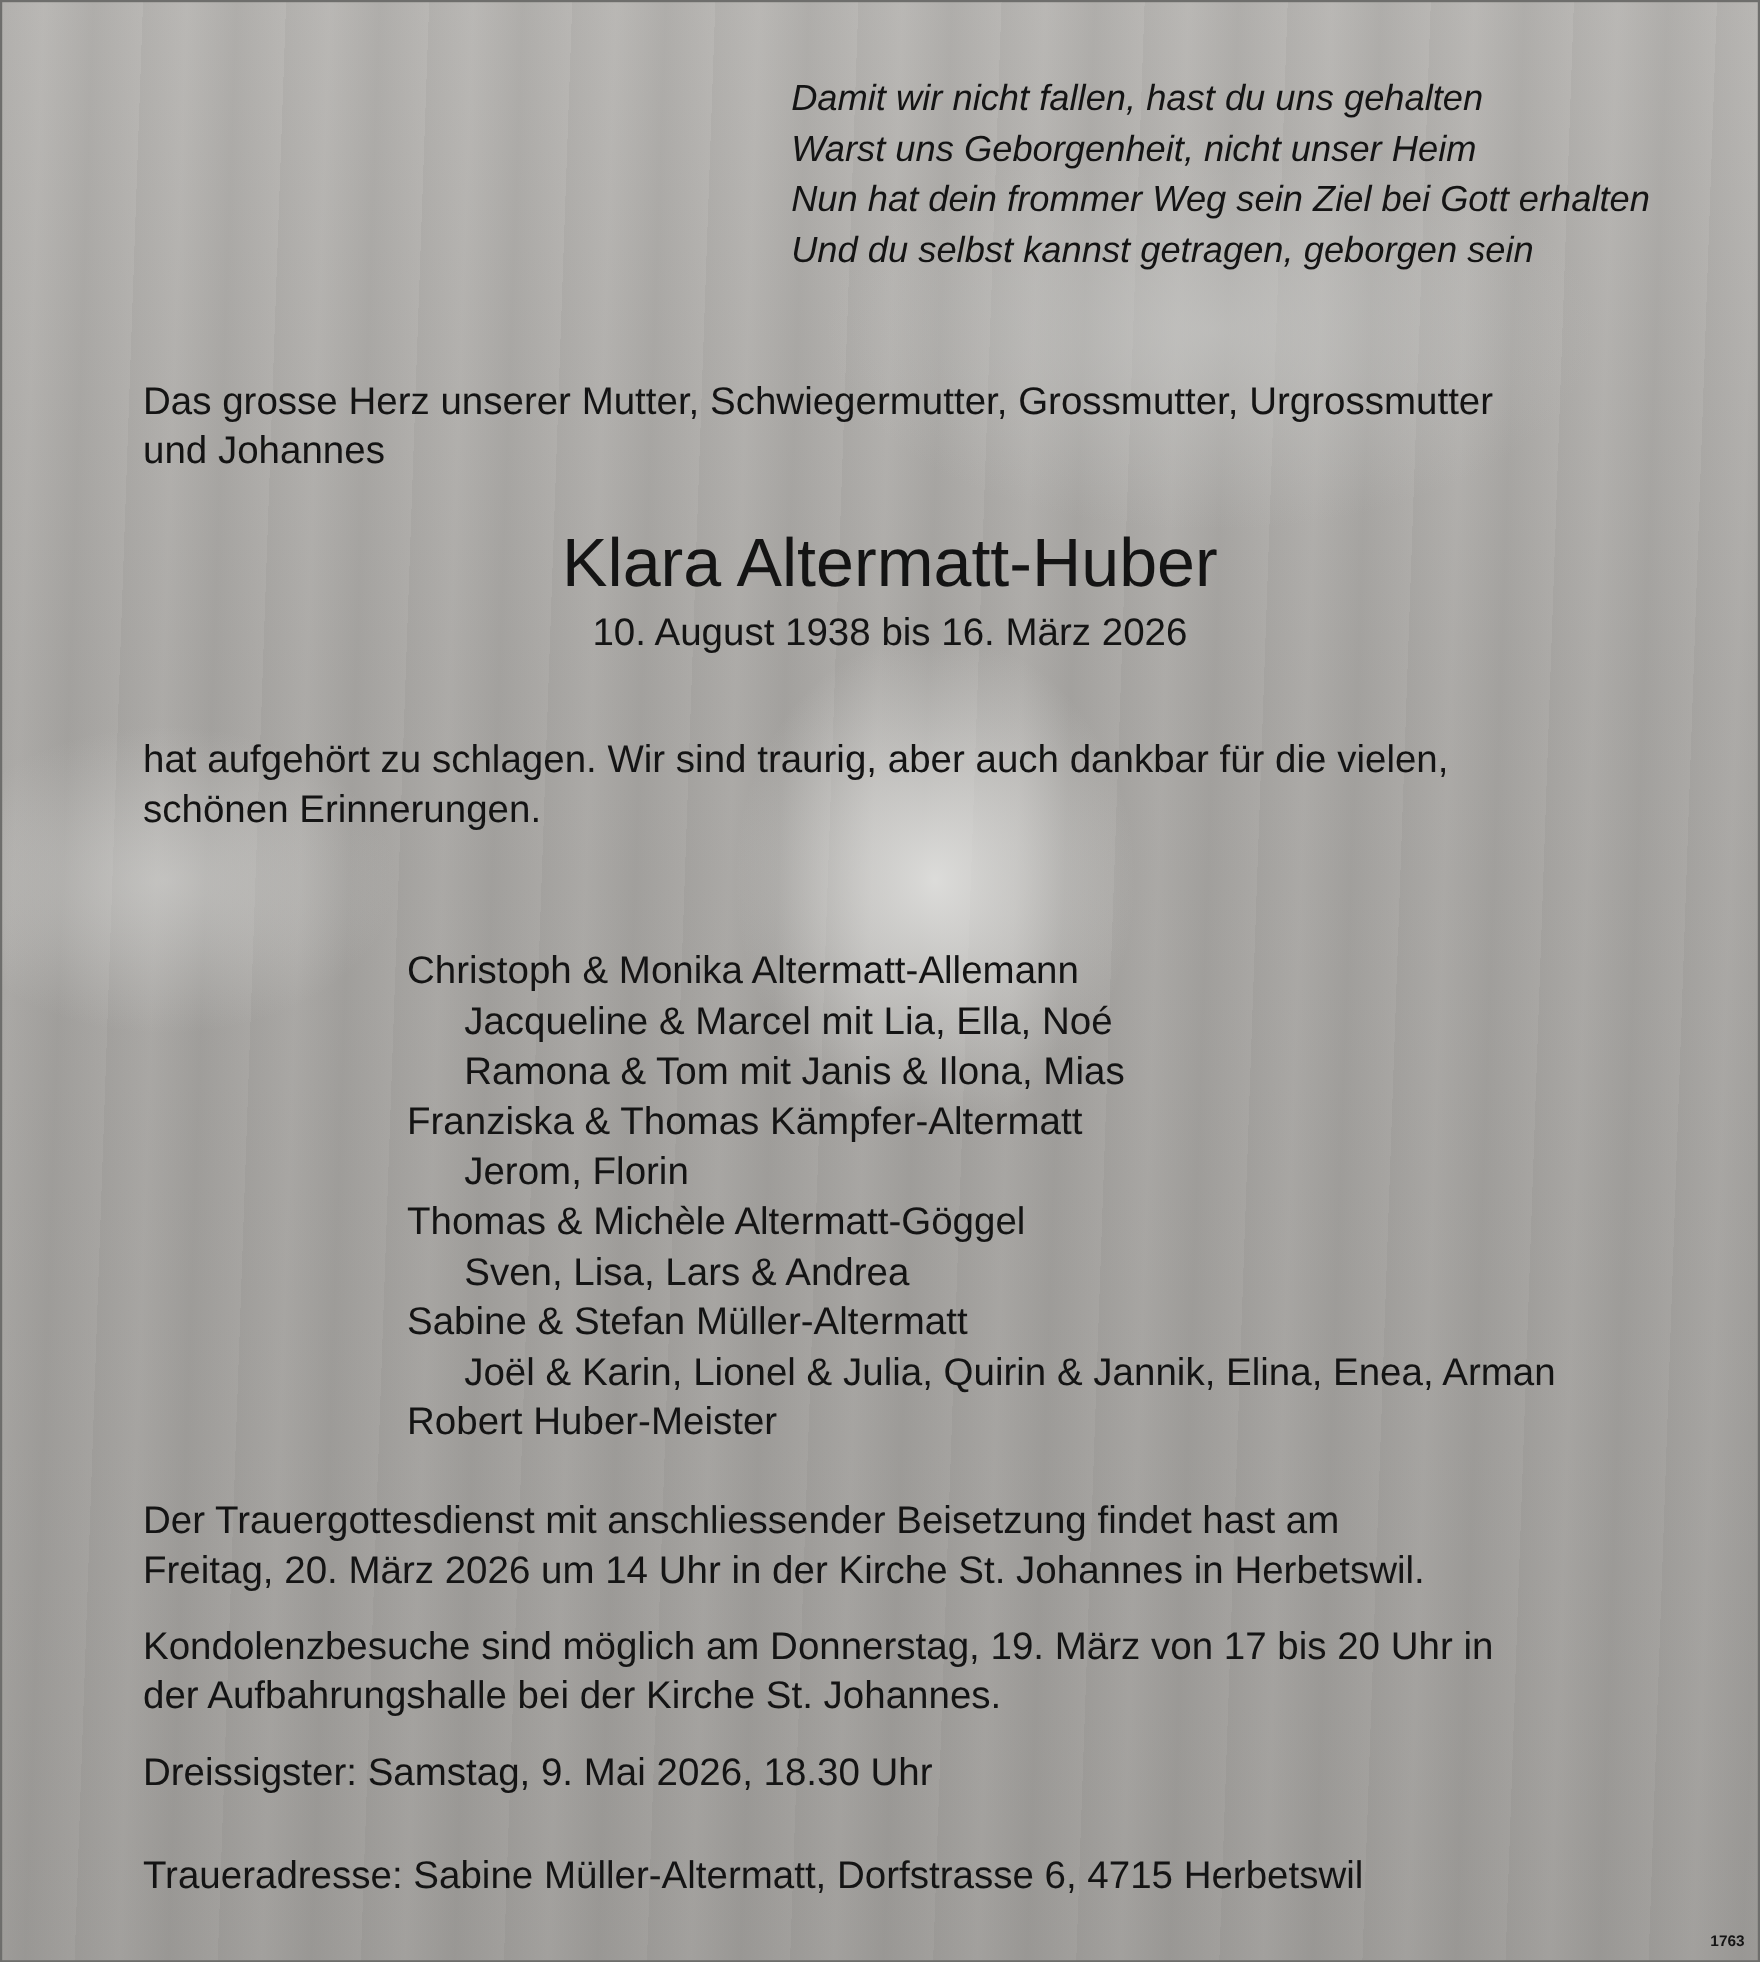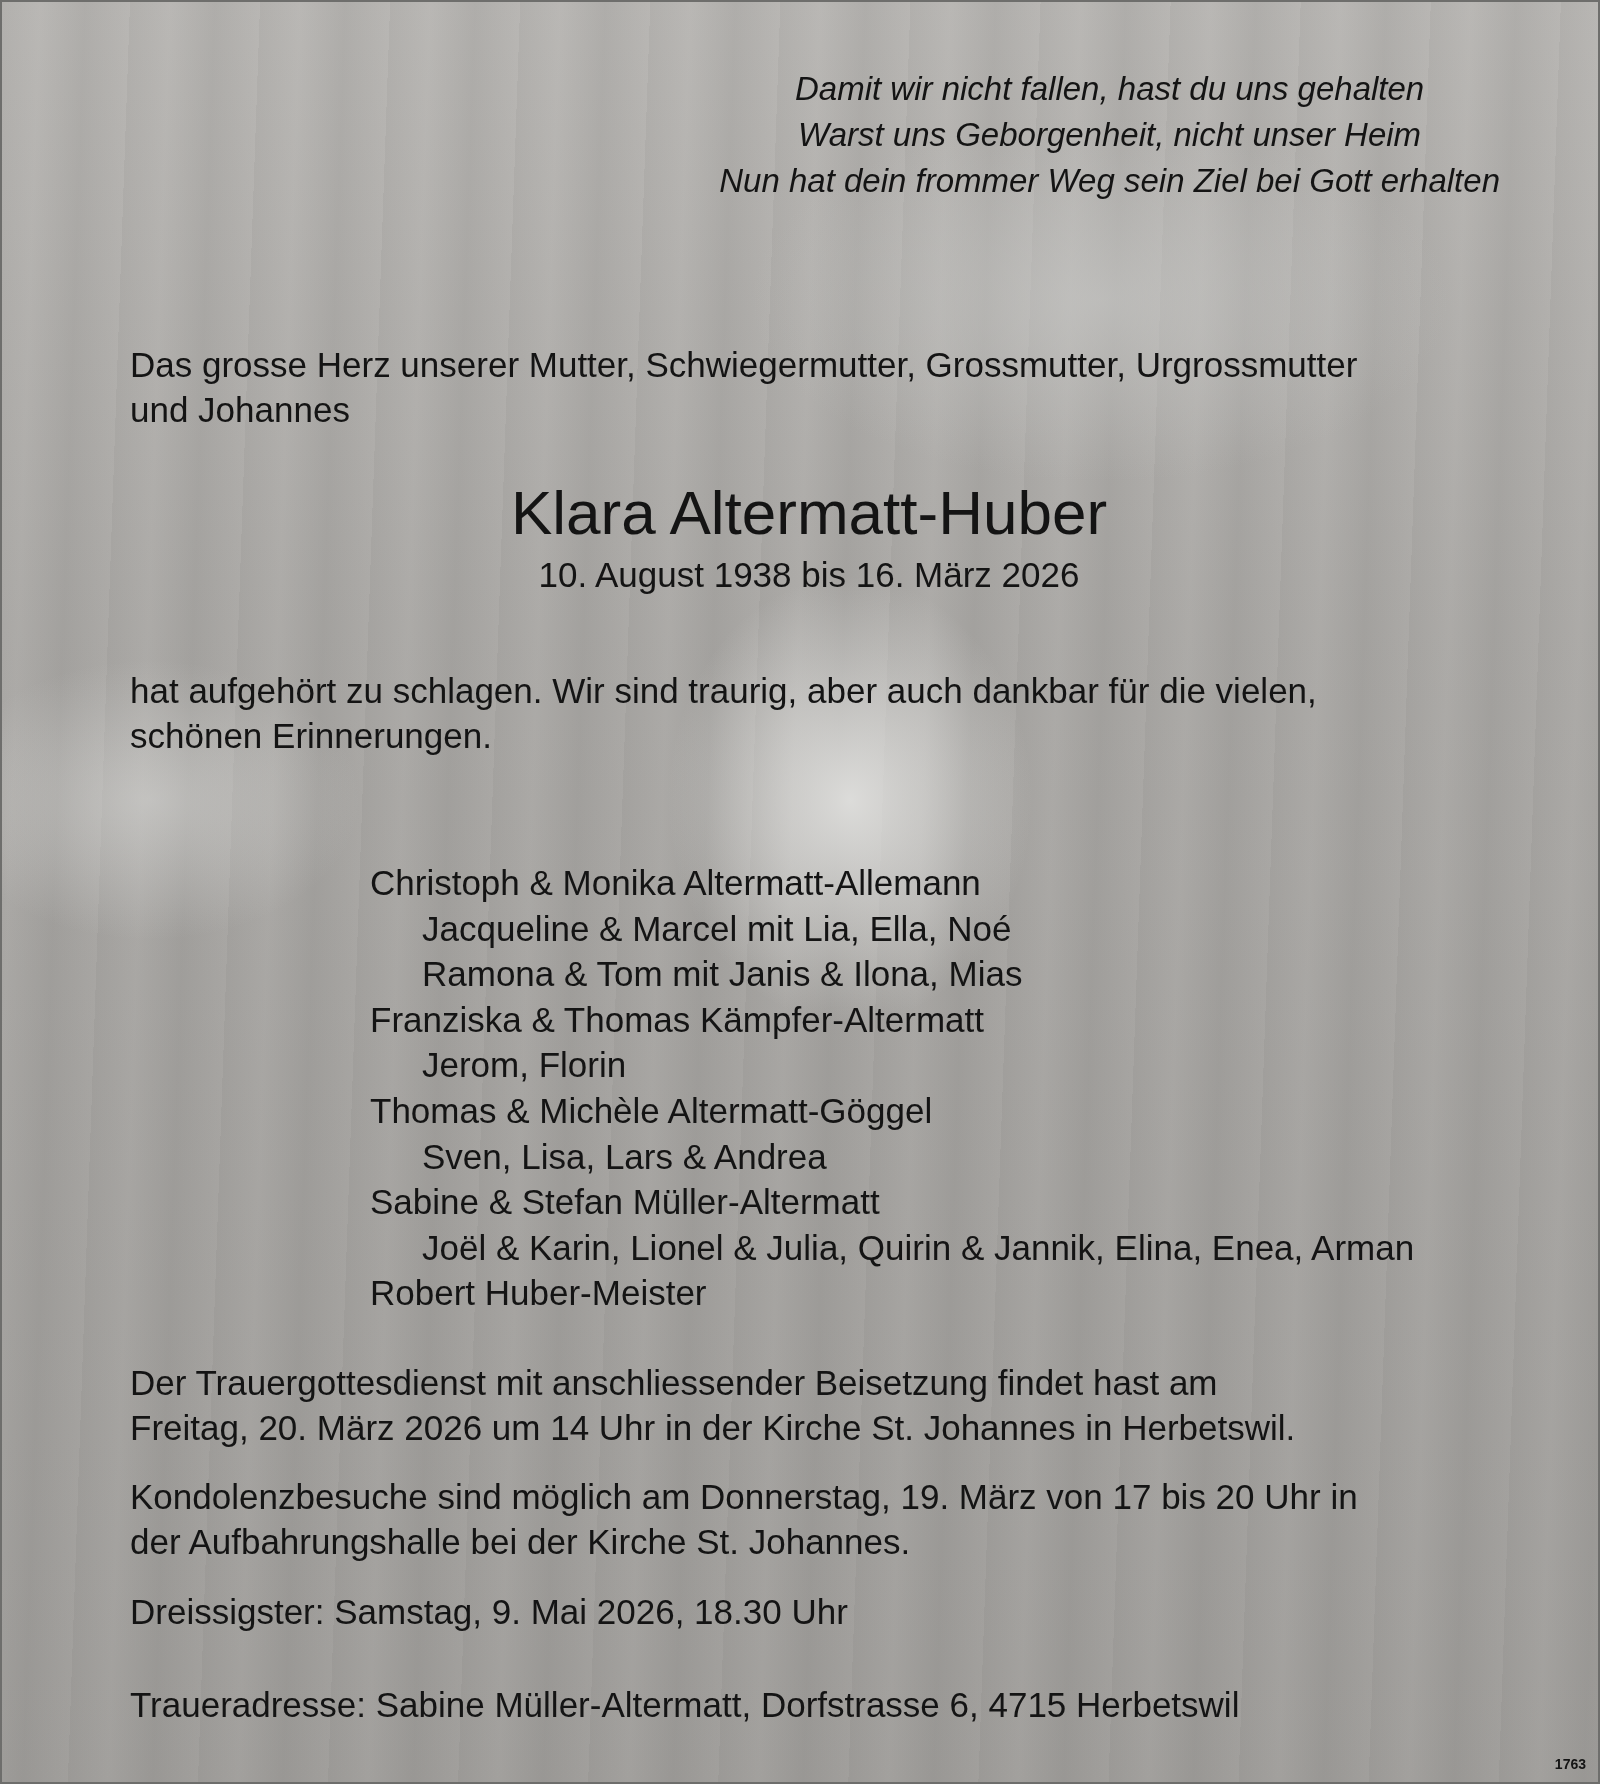--- a/index.html
+++ b/index.html
@@ -8,40 +8,41 @@
       font-family: "Liberation Sans", sans-serif;
       color: #141414;
       background:
         radial-gradient(ellipse 260px 320px at 850px 800px, rgba(230,230,228,0.85), rgba(230,230,228,0) 70%),
         radial-gradient(ellipse 500px 260px at 1100px 300px, rgba(200,200,198,0.6), rgba(200,200,198,0) 70%),
         radial-gradient(ellipse 300px 200px at 150px 800px, rgba(220,220,218,0.5), rgba(220,220,218,0) 70%),
         repeating-linear-gradient(92deg, rgba(120,120,118,0.10) 0px, rgba(200,200,198,0.08) 40px, rgba(110,110,108,0.12) 85px, rgba(190,190,188,0.06) 130px),
         linear-gradient(180deg, #b8b6b3 0%, #aaa8a5 35%, #a5a3a0 60%, #9f9d9a 100%);
     }
     .frame { position: absolute; inset: 0; border: 2px solid #6e6e6c; box-sizing: border-box; pointer-events: none; }
-    .poem { position: absolute; right: 100px; top: 66px; text-align: center; font-style: italic; font-size: 33px; line-height: 46px; }
+    .poem { position: absolute; right: 100px; top: 66px; text-align: left; font-style: italic; font-size: 33px; line-height: 46px; }
     .intro { position: absolute; left: 130px; top: 342px; font-size: 35px; line-height: 45px; width: 1380px; }
     .name { position: absolute; left: 0; width: 1618px; top: 478px; text-align: center; font-size: 62px; line-height: 70px; }
     .dates { position: absolute; left: 0; width: 1618px; top: 554px; text-align: center; font-size: 35px; line-height: 42px; }
     .body { position: absolute; left: 130px; top: 668px; font-size: 35px; line-height: 45px; width: 1380px; }
     .family { position: absolute; left: 370px; top: 860px; font-size: 35px; line-height: 45.6px; }
     .family .indent { padding-left: 52px; }
     .service { position: absolute; left: 130px; font-size: 35px; line-height: 45px; width: 1400px; }
     .s1 { top: 1360px; } .s2 { top: 1474px; } .s3 { top: 1589px; } .s4 { top: 1682px; }
     .code { position: absolute; right: 14px; bottom: 12px; font-size: 14px; font-weight: bold; text-align: center; }
   </style>
 </head>
 <body>
 
 <div class="frame"></div>
 
 <div class="poem">
   <div>Damit wir nicht fallen, hast du uns gehalten</div>
   <div>Warst uns Geborgenheit, nicht unser Heim</div>
   <div>Nun hat dein frommer Weg sein Ziel bei Gott erhalten</div>
+  <div>Und du selbst kannst getragen, geborgen sein</div>
 </div>
 
 <div class="intro">
   <div>Das grosse Herz unserer Mutter, Schwiegermutter, Grossmutter, Urgrossmutter</div>
   <div>und Johannes</div>
 </div>
 
 <div class="name">Klara Altermatt-Huber</div>
 <div class="dates">10. August 1938 bis 16. März 2026</div>
 

